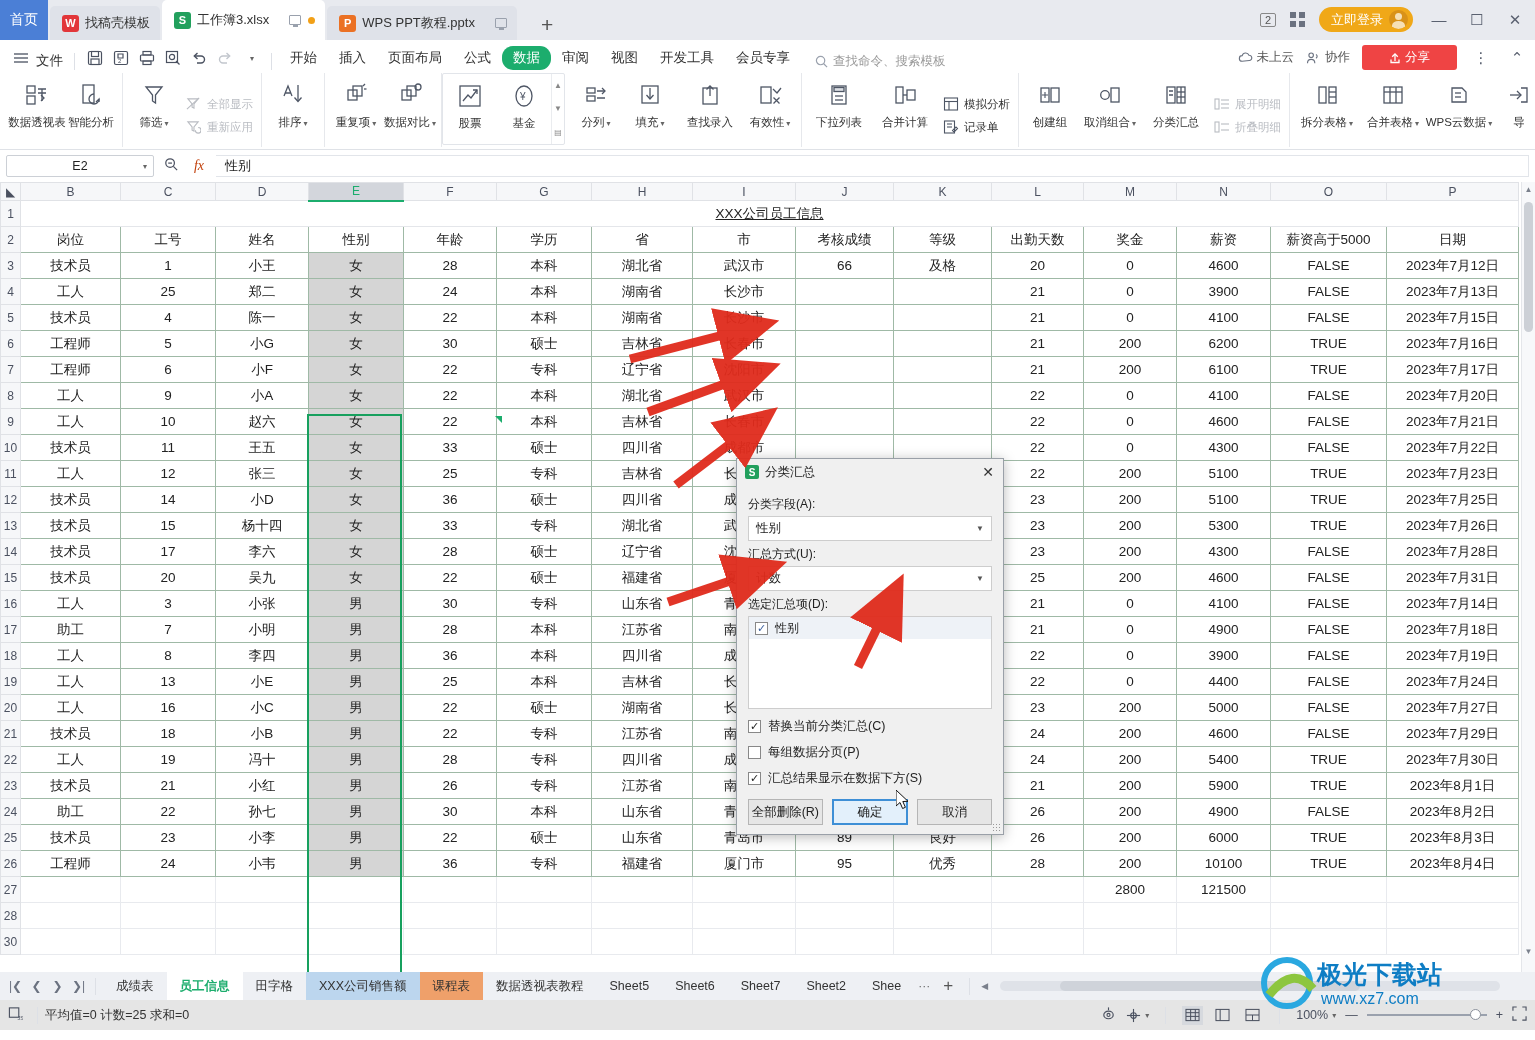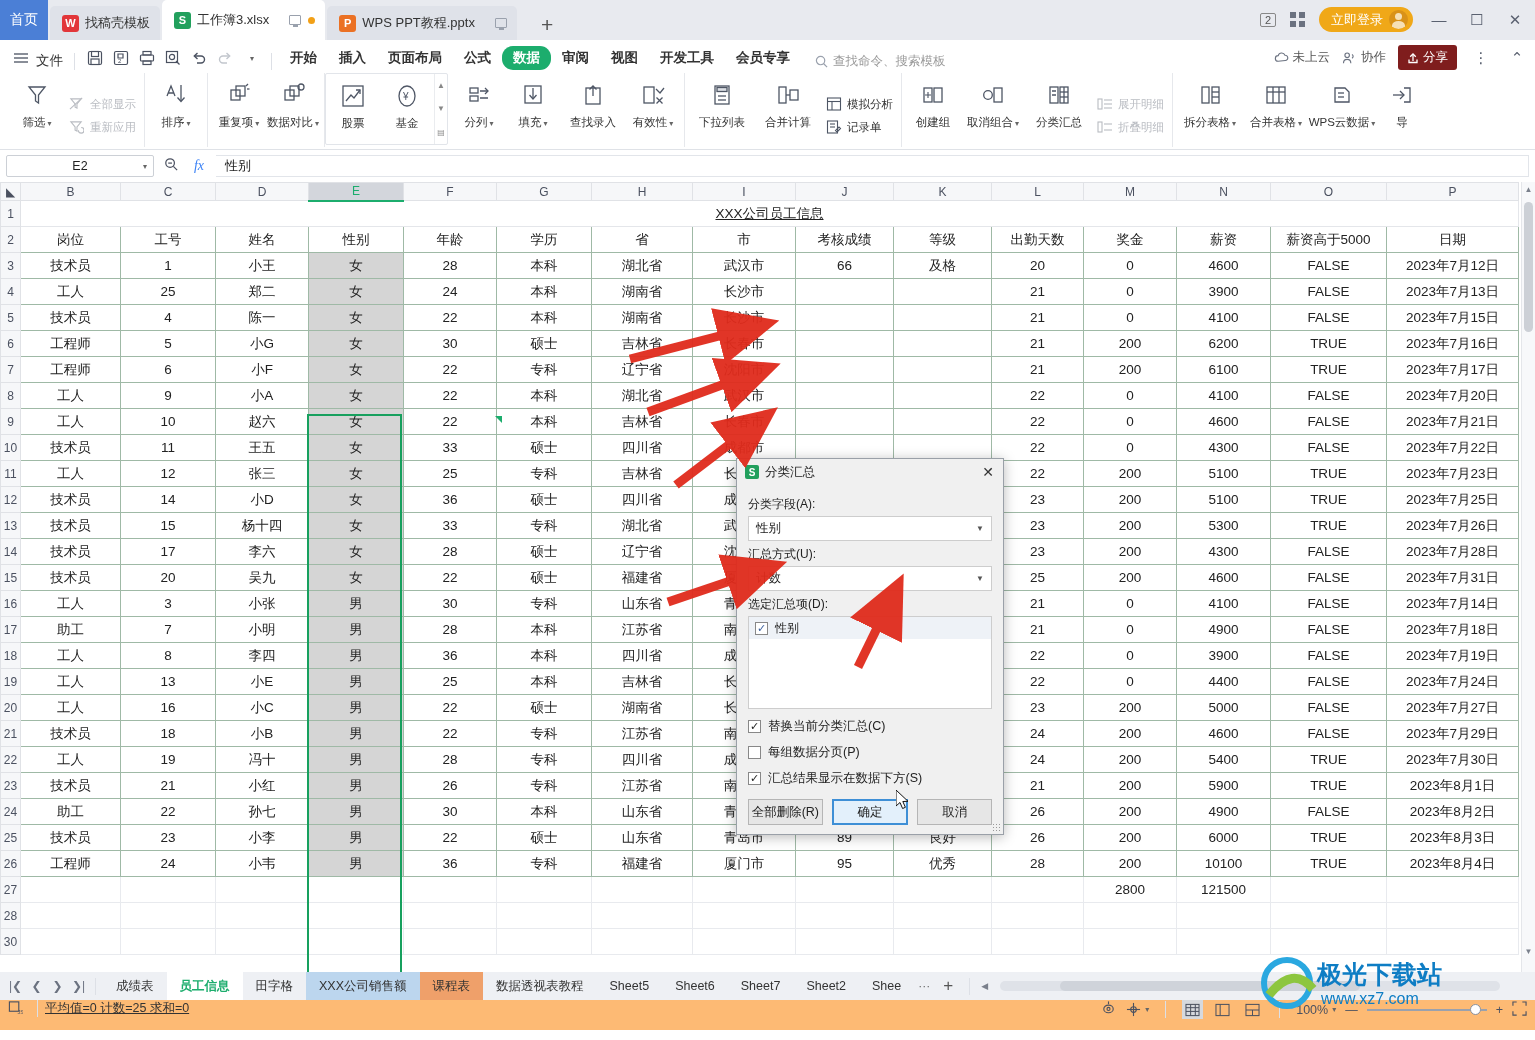--- a/index.html
+++ b/index.html
@@ -43,26 +43,26 @@
   }
   .login-avatar { width: 19px; height: 19px; border-radius: 50%; background: #d99218; position: relative; overflow: hidden; }
   .login-avatar::before { content:""; position:absolute; left:6px; top:3px; width:7px; height:7px; border-radius:50%; background:#f6e0b5; }
   .login-avatar::after { content:""; position:absolute; left:3px; top:11px; width:13px; height:9px; border-radius:50% 50% 0 0; background:#f6e0b5; }
   .winbtn { color: #5a6170; font-size: 15px; width: 24px; text-align: center; }
   
   .menubar { height: 30px; background: #fff; display: flex; align-items: flex-end; padding-left: 8px; position: relative; }
   .mb-icon { width: 26px; height: 24px; display: flex; align-items: center; justify-content: center; color: #4a5160; }
   .menu-file { font-size: 13.5px; color: #333; padding: 0 4px 0 2px; }
   .vsep { width: 1px; height: 17px; background: #dde0e6; margin: 0 7px; }
-  .menu-item { font-size: 13.5px; color: #333; padding: 3px 11px; border-radius: 11px; white-space: nowrap; font-weight: bold; }
+  .menu-item { font-size: 13.5px; color: #333; padding: 3px 11px; border-radius: 11px; white-space: nowrap; }
   .menu-item.active { background: #1cad6d; color: #fff; }
   .search-wrap { display: flex; align-items: center; gap: 5px; margin-left: 14px; color: #999; font-size: 12.5px; }
   .menubar-right { position: absolute; right: 6px; display: flex; align-items: center; gap: 12px; }
   .mbr-item { display: flex; align-items: center; gap: 4px; font-size: 12.5px; color: #555; }
-  .share-btn { background: #7f1d1d; color: #fff; border-radius: 3px; padding: 4px 9px; font-size: 12.5px; display: flex; gap: 4px; align-items: center; }
+  .share-btn { background: #ef4444; color: #fff; border-radius: 3px; padding: 4px 27px; font-size: 12.5px; display: flex; gap: 4px; align-items: center; }
   
   .ribbon { height: 80px; background: #fff; display: flex; align-items: stretch; padding: 3px 0 0 6px; border-bottom: 1px solid #dfe2e7; overflow: hidden; }
   .rgroup { display: flex; align-items: flex-start; padding: 0 4px; height: 74px; }
   .rgroup.bordered { border-right: 1px solid #e6e8ec; }
   .rbtn { width: 54px; display: flex; flex-direction: column; align-items: center; padding-top: 5px; }
   .rbtn.wide { width: 66px; }
   .rbtn .gl { height: 34px; display: flex; align-items: center; justify-content: center; color: #4e5665; }
   .rbtn .lb { font-size: 11.5px; color: #333; margin-top: 3px; white-space: nowrap; }
   .rstack { display: flex; flex-direction: column; justify-content: center; height: 74px; padding-top: 4px; }
   .rrow { display: flex; align-items: flex-end; gap: 5px; height: 23px; padding: 0 4px; }
@@ -72,21 +72,21 @@
   .gallery { border: 1px solid #e2e5ea; border-radius: 2px; display: flex; align-items: stretch; height: 72px; }
   .gallery .spin { display: flex; flex-direction: column; justify-content: space-around; align-items: center; width: 13px; border-left: 1px solid #eaecef; color: #888; font-size: 8px; }
   .caret { font-size: 8px; color: #666; margin-left: 2px; }
   
   .fbar { height: 32px; background: #fff; display: flex; align-items: center; padding: 0 6px; gap: 6px; }
   .namebox {
     width: 148px; height: 22px; border: 1px solid #ccd0d6; border-radius: 2px; background: #fff;
     display: flex; align-items: center; justify-content: center; position: relative; font-size: 12.5px;
   }
   .namebox .caret { position: absolute; right: 6px; }
-  .fb-icon { width: 22px; text-align: center; color: #3b82f6; font-size: 14px; }
+  .fb-icon { width: 22px; text-align: center; color: #c2410c; font-size: 14px; }
   .fb-input { flex: 1; height: 22px; border: 1px solid #e2e5ea; border-left: none; background: #fff; display: flex; align-items: center; padding-left: 9px; font-size: 13px; }
   
   .gridarea { position: relative; height: 790px; background: #fff; overflow: hidden; }
   table.sheet { border-collapse: collapse; table-layout: fixed; }
   .colhdr td, .rowhdr {
     background: #f6f7f9; color: #4b5160; text-align: center; font-size: 12px;
     border: 1px solid #e0e2e6; height: 18px;
   }
   .colhdr td.sel { background: #d3d6dc; color: #1cad6d; border-bottom: 2px solid #1cad6d; }
   .rowhdr { width: 20px; }
@@ -137,21 +137,21 @@
   .navbtns span { width: 19px; text-align: center; }
   .stab { height: 28px; display: flex; align-items: center; padding: 0 13px; font-size: 12.5px; color: #333; white-space: nowrap; }
   .stab.active { background: #fff; color: #1cad6d; font-weight: bold; }
   .stab.blue { background: #bcd6ee; }
   .stab.orange { background: #efa06a; }
   .sb-plus { font-size: 17px; color: #555; padding: 0 9px; }
   .sb-dots { color: #666; padding: 0 4px; }
   .sb-scroll { flex: 1; height: 10px; background: #dfe2e8; border-radius: 5px; margin: 0 8px; position: relative; max-width: 500px; }
   .sb-scroll i { position: absolute; left: 60px; width: 300px; top: 0; bottom: 0; background: #cfd3da; border-radius: 5px; display: block; }
   
-  .statusbar { height: 30px; background: #fdba74; display: flex; padding: 0 8px; position: relative; font-size: 12.5px; color: #333; text-decoration: underline; }
+  .statusbar { height: 30px; background: #e5e5e5; display: flex; align-items: center; padding: 0 8px; position: relative; font-size: 12.5px; color: #333; }
   .stat-ico { width: 22px; color: #4b5160; }
   .sb-right { position: absolute; right: 8px; display: flex; align-items: center; gap: 9px; color: #4b5160; }
   .viewbtn { width: 21px; height: 19px; display: flex; align-items: center; justify-content: center; }
   .viewbtn.on { background: #d6d9de; }
   .zoomslider { width: 120px; height: 2px; background: #9aa1ad; position: relative; }
   .zoomslider .knob { position: absolute; right: 6px; top: -5px; width: 11px; height: 11px; border-radius: 50%; background: #fff; border: 1.5px solid #8b919c; }
   .watermark { position: absolute; right: 8px; bottom: 22px; z-index: 70; }
 </style>
 </head>
 <body>
@@ -301,20 +301,43 @@
         </svg>
       <span>分享</span>
     </div>
     <div class="winbtn">⋮</div>
     <div class="winbtn">⌃</div>
   </div>
 </div>
 
 <div class="ribbon">
 
+  <div class="rgroup bordered">
+    <div class="rbtn">
+      <span class="gl">
+        <svg width="26" height="26" viewBox="0 0 26 26" fill="none" stroke="#4e5665" stroke-width="1.3">
+            <rect x="3" y="4" width="8" height="7"></rect>
+            <rect x="3" y="14" width="8" height="8"></rect>
+            <path d="M14 7h8M14 11h8M18 7v12" stroke-dasharray="0"></path>
+            <polyline points="19,19 22,22 19,25" transform="translate(-2,-6)"></polyline>
+          </svg>
+      </span>
+      <span class="lb">数据透视表</span>
+    </div>
+    <div class="rbtn">
+      <span class="gl">
+        <svg width="26" height="26" viewBox="0 0 26 26" fill="none" stroke="#4e5665" stroke-width="1.3">
+            <rect x="5" y="3" width="11" height="18"></rect>
+            <path d="M16 12a5 5 0 105 5"></path>
+            <polyline points="18,20 21,17 21,20"></polyline>
+          </svg>
+      </span>
+      <span class="lb">智能分析</span>
+    </div>
+  </div>
 
   <div class="rgroup bordered">
     <div class="rbtn">
       <span class="gl">
         <svg width="24" height="24" viewBox="0 0 24 24" fill="none" stroke="#4e5665" stroke-width="1.3">
             <polygon points="4,4 20,4 13.5,12 13.5,20 10.5,18 10.5,12"></polygon>
           </svg>
       </span>
       <span class="lb"><span>筛选</span><span class="caret">▾</span></span>
     </div>

